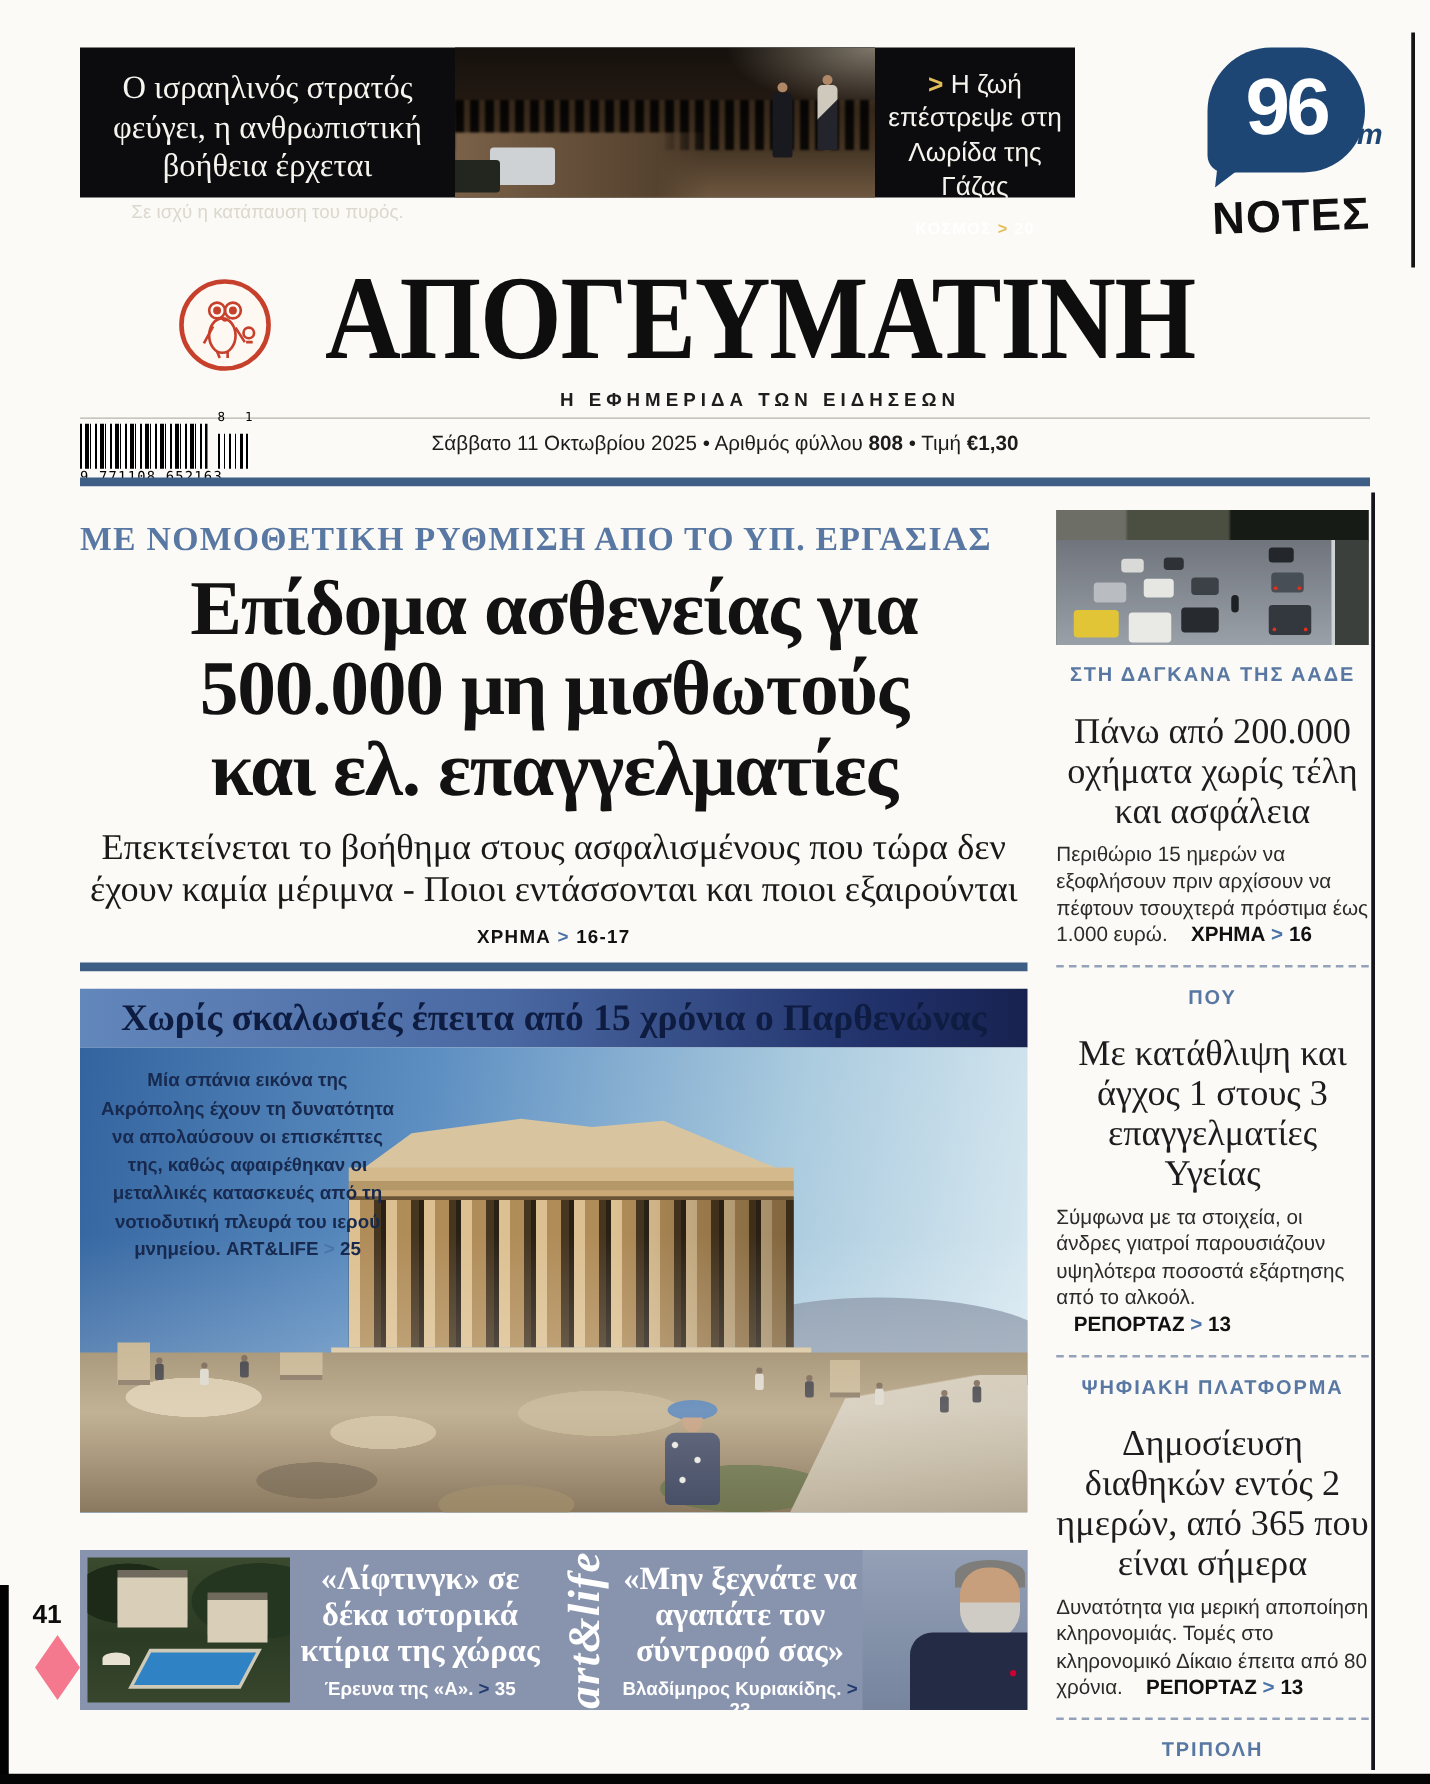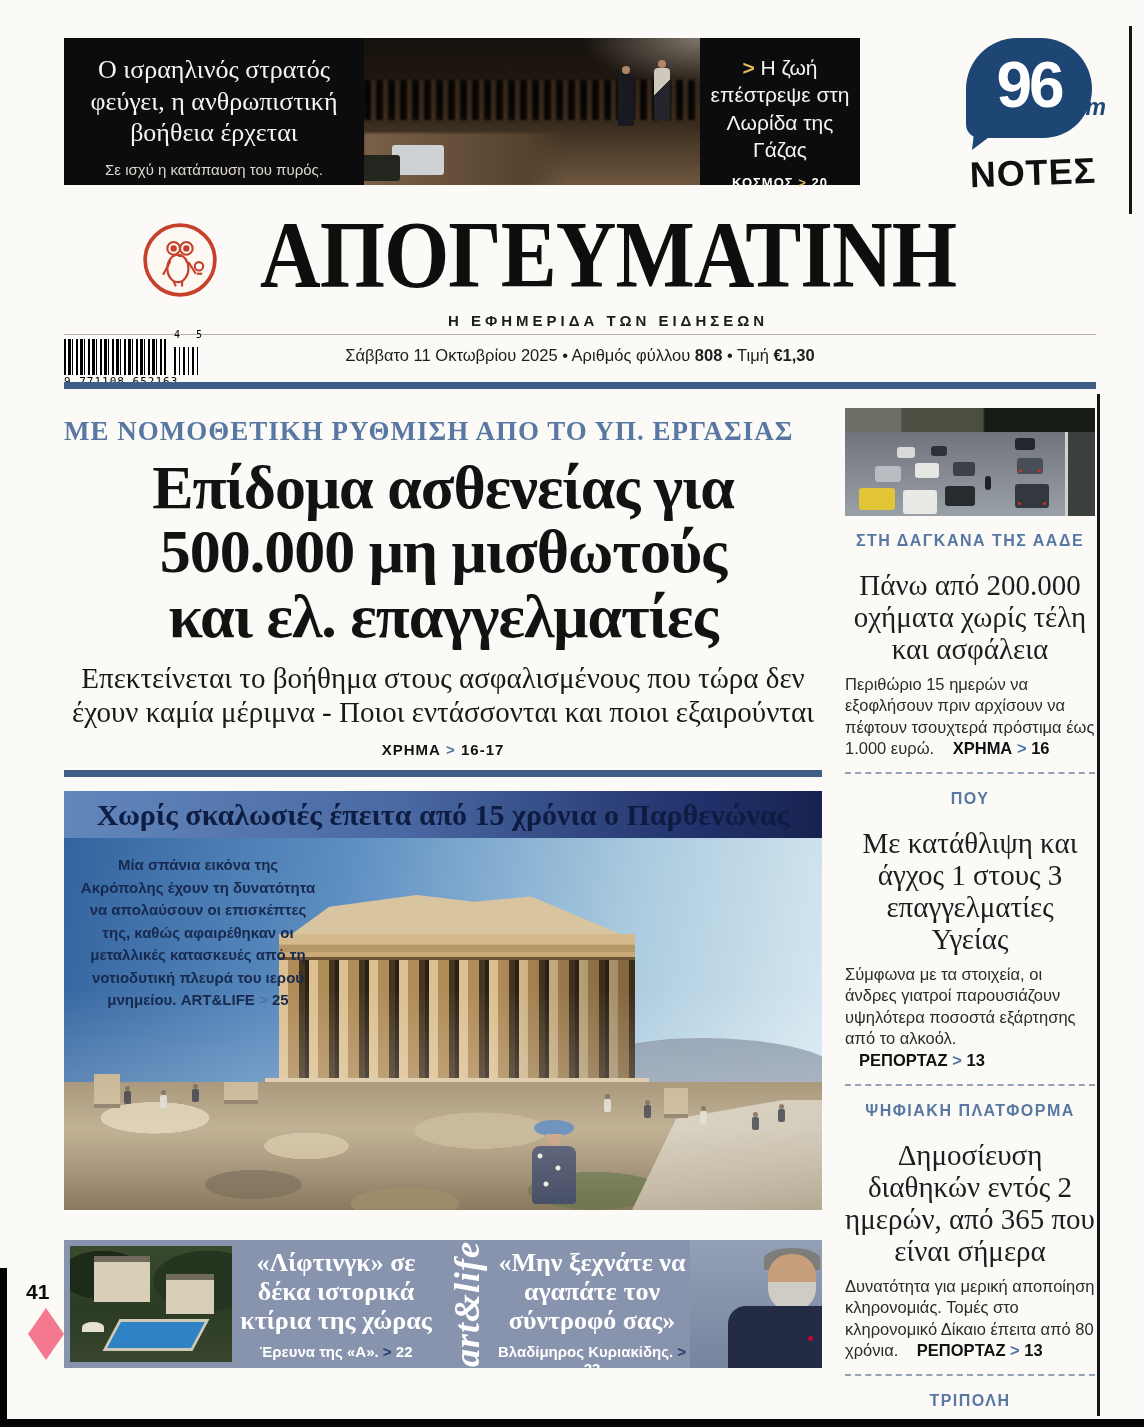--- a/index.html
+++ b/index.html
@@ -1,20 +1,20 @@
 <!DOCTYPE html>
 <html><head>
 <meta charset="utf-8">
 <style>
   * { margin:0; padding:0; box-sizing:border-box; }
   body { background:#555; font-family:"Liberation Sans", sans-serif; }
   .page { position:relative; width:1144px; height:1427px; background:#fbfaf6; margin:0 auto; overflow:hidden; }
 
   
-  .banner { position:absolute; left:64px; top:38px; width:796px; height:147px; background:#0c0c0e; display:flex; color:#f3f1ea; }
+  .banner { position:absolute; left:64px; top:38px; width:796px; height:120px; background:#0c0c0e; display:flex; color:#f3f1ea; }
   .banner-left { width:300px; padding:16px 6px 10px; text-align:center; }
   .banner-headline { font-family:"Liberation Serif", serif; font-size:26px; line-height:1.22; color:#f6f4ee; }
   .banner-sub { margin-top:12px; font-size:15px; color:#ddd8cd; }
   .banner-photo { flex:1; position:relative; overflow:hidden;
     background:linear-gradient(180deg,#16110d 0%,#241a12 42%,#4a3a28 72%,#6e5740 100%); }
   .banner-photo .skyglow { position:absolute; right:0; top:0; width:120px; height:50px;
     background:radial-gradient(ellipse at top right, rgba(214,203,182,.55), transparent 70%); }
   .banner-photo .crowd { position:absolute; left:0; top:42px; width:100%; height:40px;
     background:repeating-linear-gradient(90deg, rgba(5,4,3,.9) 0 7px, rgba(70,52,34,.55) 7px 12px); filter:blur(1px); }
   .banner-photo .mud { position:absolute; left:0; bottom:0; width:60%; height:52px;
@@ -233,21 +233,21 @@
         <circle cx="54" cy="42" r="4"></circle>
           <path d="M52 49 l5 0"></path>
       </g>
     </svg>
   </div>
   <div class="mast-title">ΑΠΟΓΕΥΜΑΤΙΝΗ</div>
   <div class="mast-sub">Η ΕΦΗΜΕΡΙΔΑ ΤΩΝ ΕΙΔΗΣΕΩΝ</div>
   <div class="rule"></div>
 
   <div class="barcode">
-    <div class="bc-sup-num">4 5</div>
+    <div class="bc-sup-num">8 1</div>
     <div><span class="bars"></span><span class="bars-sup"></span></div>
     <div class="bc-num">9 771108 652163</div>
   </div>
   <div class="dateline">
     <span>Σάββατο 11 Οκτωβρίου 2025 • Αριθμός φύλλου </span><b>808</b><span> • Τιμή </span><b>€1,30</b>
   </div>
   <div class="bluebar"></div>
 
   <div class="leftcol">
     <div class="kicker-main">ΜΕ ΝΟΜΟΘΕΤΙΚΗ ΡΥΘΜΙΣΗ ΑΠΟ ΤΟ ΥΠ. ΕΡΓΑΣΙΑΣ</div>
@@ -333,21 +333,21 @@
         <div class="villa" style="left:24px; top:16px; width:56px; height:40px;"></div>
         <div class="villa" style="left:96px; top:34px; width:48px; height:34px;"></div>
         <div class="pool"></div>
         <div class="umb"></div>
       </div>
       <div class="strip-block b1">
         <div class="sh">«Λίφτινγκ» σε δέκα ιστορικά κτίρια της χώρας</div>
         <div class="sref">
           <span>Έρευνα της «Α».</span>
           <span class="arr">&gt;</span>
-          <span>22</span>
+          <span>35</span>
         </div>
       </div>
       <div class="vertbrand">
         <span>art&amp;life</span>
       </div>
       <div class="strip-block b2">
         <div class="sh">«Μην ξεχνάτε να αγαπάτε τον σύντροφό σας»</div>
         <div class="sref">
           <span>Βλαδίμηρος Κυριακίδης.</span>
           <span class="arr">&gt;</span>

